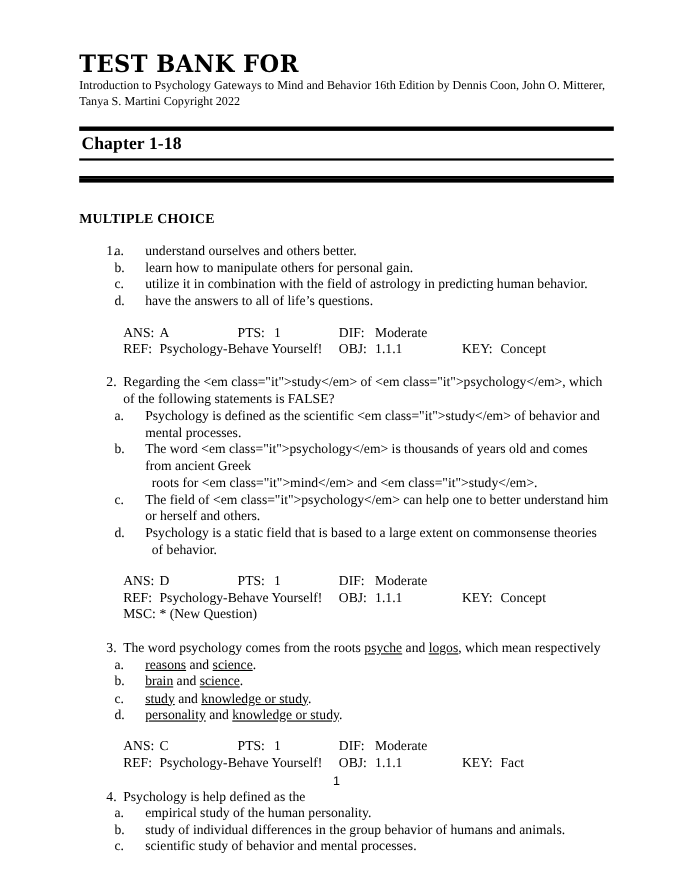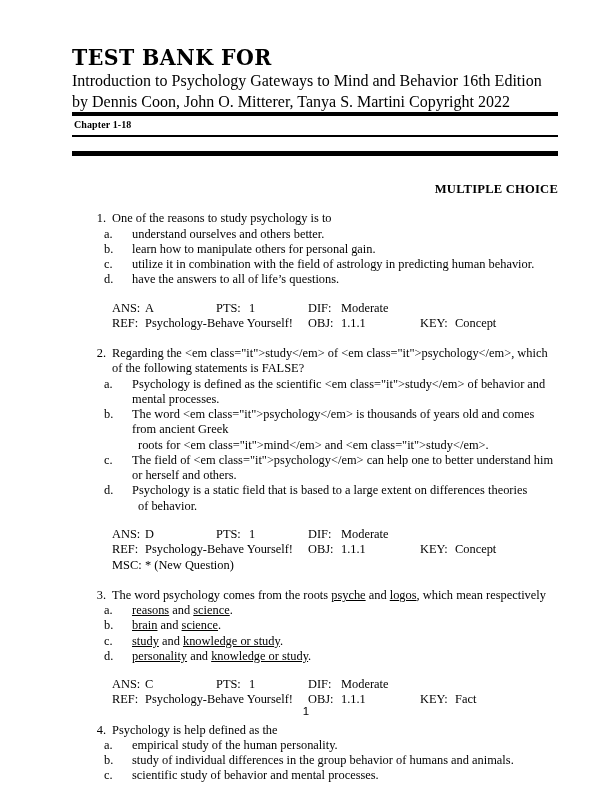--- a/index.html
+++ b/index.html
@@ -37,23 +37,23 @@
     font-size: 20.5px;
     letter-spacing: 0.4px;
     line-height: 1.12;
     margin: 0 0 1px 0;
     white-space: nowrap;
     transform: scaleY(1.06);
     transform-origin: left top;
   }
 
   .doc-subtitle {
-    font-size: 16px;
+    font-size: 11px;
     line-height: 1.29;
-    margin: 2px 0 0 0;
+    margin: 2px 0 16px 0;
     width: 486px;
   }
 
   
   .rule-thick {
     height: 4px;
     background: #000;
     width: 486px;
     margin: 0;
   }
@@ -61,34 +61,33 @@
     height: 1.6px;
     background: #000;
     width: 486px;
     margin: 0;
   }
   .rule-gap {
     height: 14px;
   }
 
   .band-head {
-    font-size: 10px;
+    font-size: 16px;
     font-weight: bold;
     line-height: 1.0;
     padding: 4px 0 5px 2px;
     letter-spacing: 0.1px;
   }
 
   
   .section-head {
     font-size: 12.6px;
     font-weight: bold;
     letter-spacing: 0.2px;
     margin: 26px 0 0 0;
-    text-align: right;
   }
 
   
   .questions {
     margin-top: 14px;
   }
 
   .question {
     position: relative;
     margin-bottom: 0;
@@ -184,21 +183,21 @@
 
     <div class="rule-gap"></div>
 
     <div class="rule-thin"></div>
     <div class="rule-thick"></div>
 
     <div class="section-head">MULTIPLE CHOICE</div>
 
     <div class="questions" id="question-list">
         <div class="question">
-          <div class="q-stem"><span class="q-num">1.</span><span>One of the reasons to study psychology is to</span></div>
+          <div class="q-stem"><span class="q-num">1.</span></div>
           <ul class="options">
             <li class="option"><span class="opt-letter">a.</span><span>understand ourselves and others better.</span></li>
             <li class="option"><span class="opt-letter">b.</span><span>learn how to manipulate others for personal gain.</span></li>
             <li class="option"><span class="opt-letter">c.</span><span>utilize it in combination with the field of astrology in predicting human behavior.</span></li>
             <li class="option"><span class="opt-letter">d.</span><span>have the answers to all of life’s questions.</span></li>
           </ul>
           <div class="meta">
             <div class="meta-row">
               <span class="m-c1">ANS:</span>
               <span class="m-c1v">A</span>
@@ -217,21 +216,21 @@
             </div>
           </div>
         </div>
         <div class="q-gap"></div>
         <div class="question">
           <div class="q-stem"><span class="q-num">2.</span><span>Regarding the &lt;em class="it"&gt;study&lt;/em&gt; of &lt;em class="it"&gt;psychology&lt;/em&gt;, which of the following statements is FALSE?</span></div>
           <ul class="options">
             <li class="option"><span class="opt-letter">a.</span><span>Psychology is defined as the scientific &lt;em class="it"&gt;study&lt;/em&gt; of behavior and mental processes.</span></li>
             <li class="option"><span class="opt-letter">b.</span><span>The word &lt;em class="it"&gt;psychology&lt;/em&gt; is thousands of years old and comes from ancient Greek</span><span class="cont">roots for &lt;em class="it"&gt;mind&lt;/em&gt; and &lt;em class="it"&gt;study&lt;/em&gt;.</span></li>
             <li class="option"><span class="opt-letter">c.</span><span>The field of &lt;em class="it"&gt;psychology&lt;/em&gt; can help one to better understand him or herself and others.</span></li>
-            <li class="option"><span class="opt-letter">d.</span><span>Psychology is a static field that is based to a large extent on differences theories</span><span class="cont">of behavior.</span></li>
+            <li class="option"><span class="opt-letter">d.</span><span>Psychology is a static field that is based to a large extent on commonsense theories</span><span class="cont">of behavior.</span></li>
           </ul>
           <div class="meta">
             <div class="meta-row">
               <span class="m-c1">ANS:</span>
               <span class="m-c1v">D</span>
               <span class="m-c2">PTS:</span>
               <span class="m-c2v">1</span>
               <span class="m-c3">DIF:</span>
               <span class="m-c3v">Moderate</span>
             </div>

